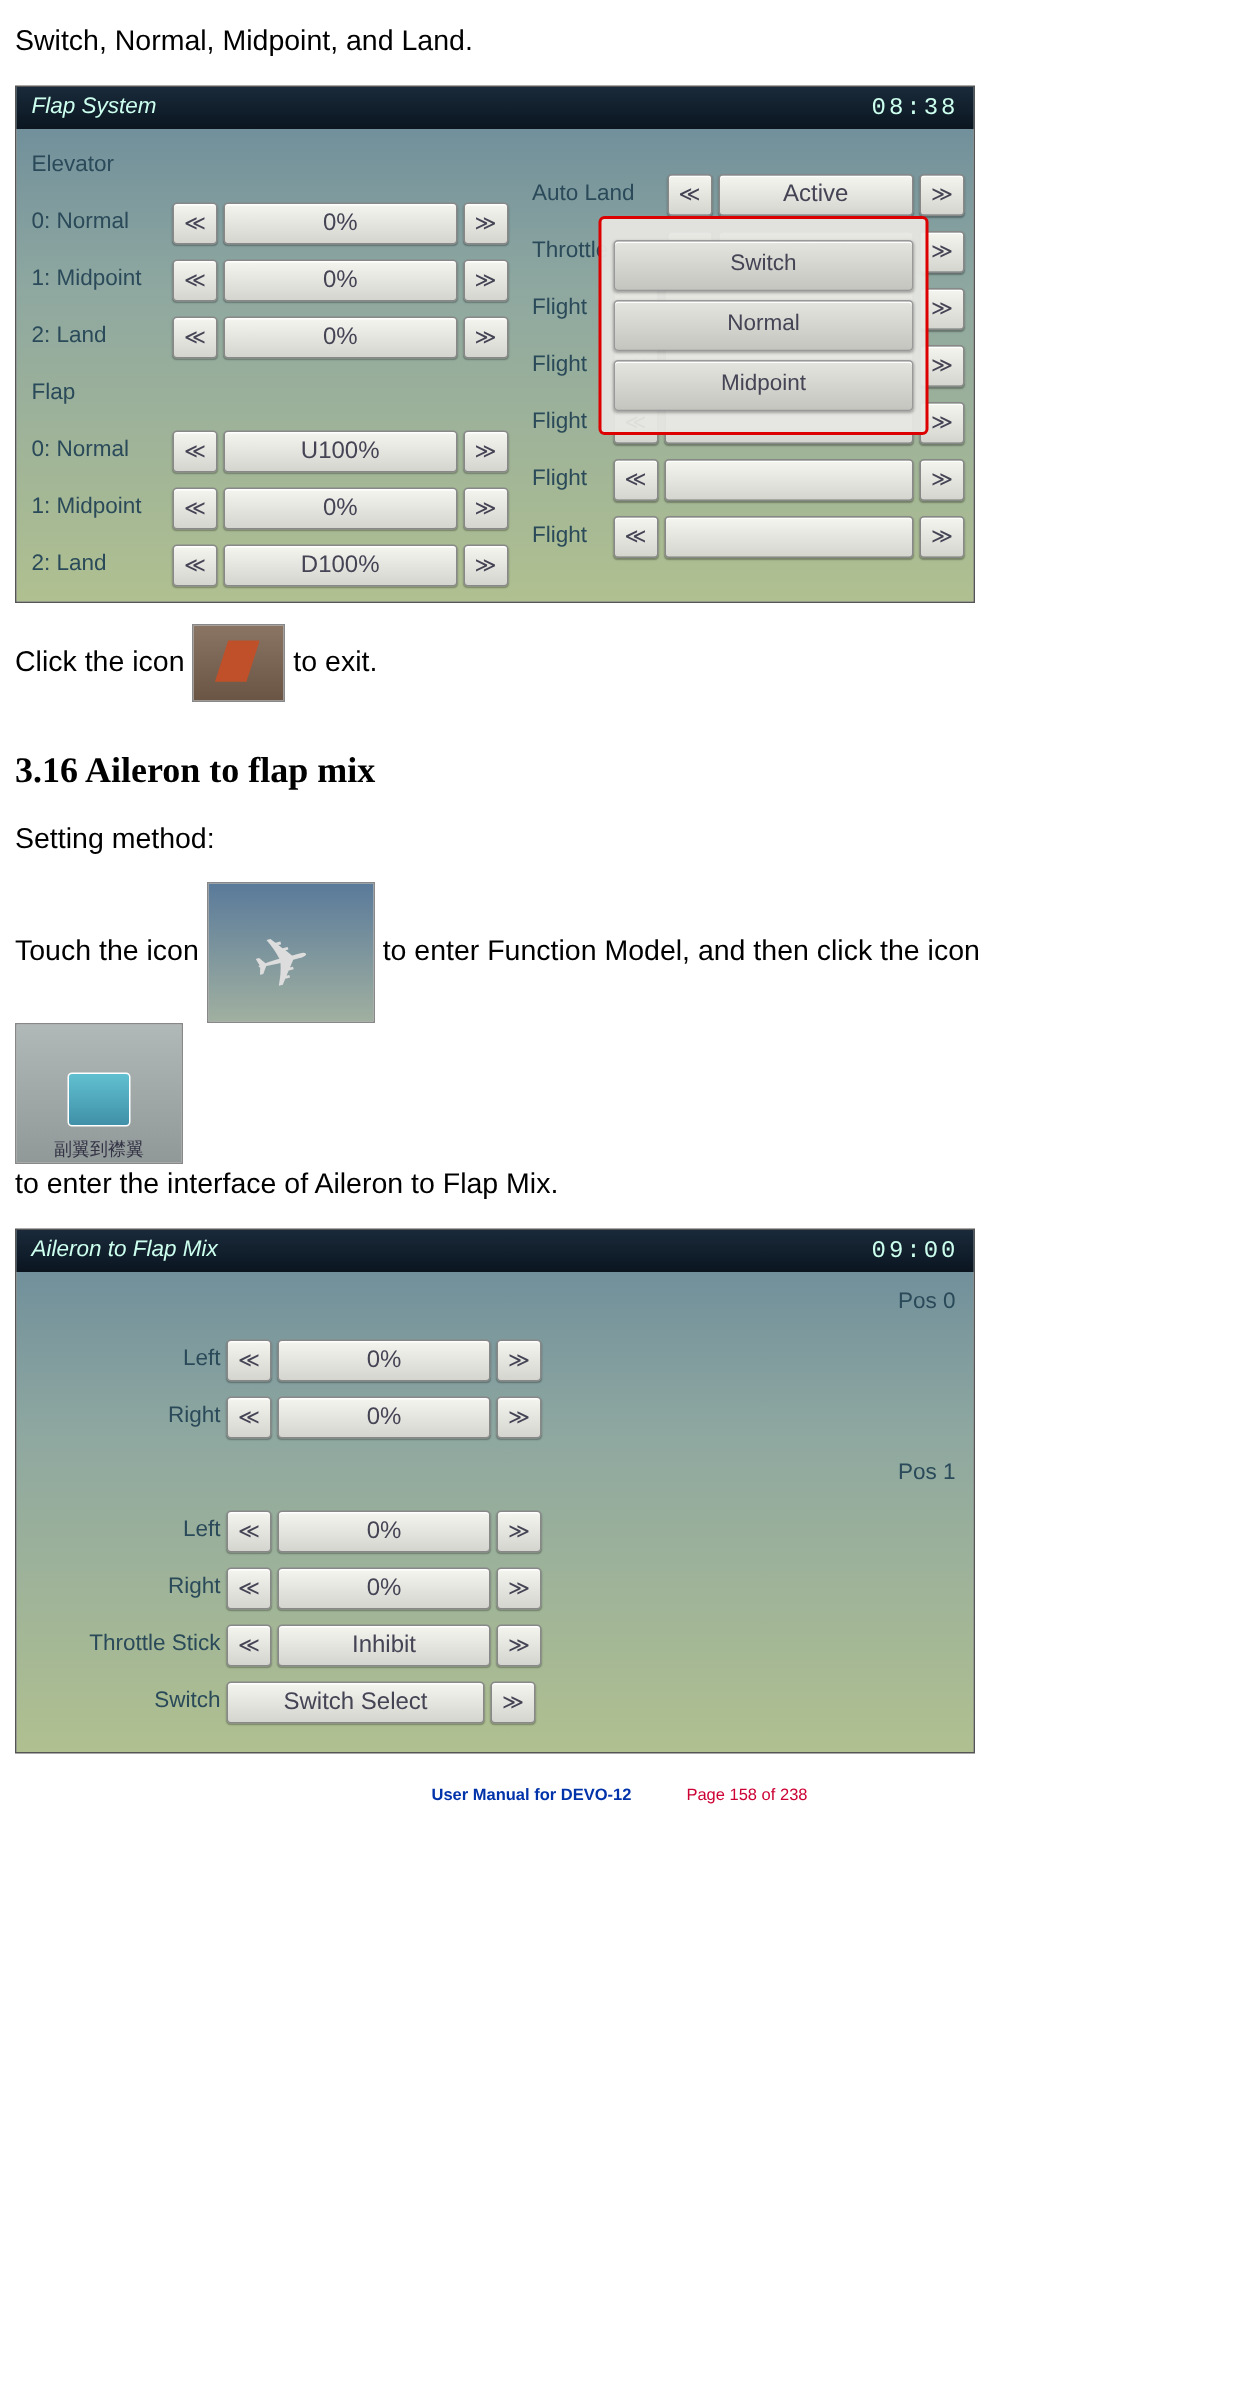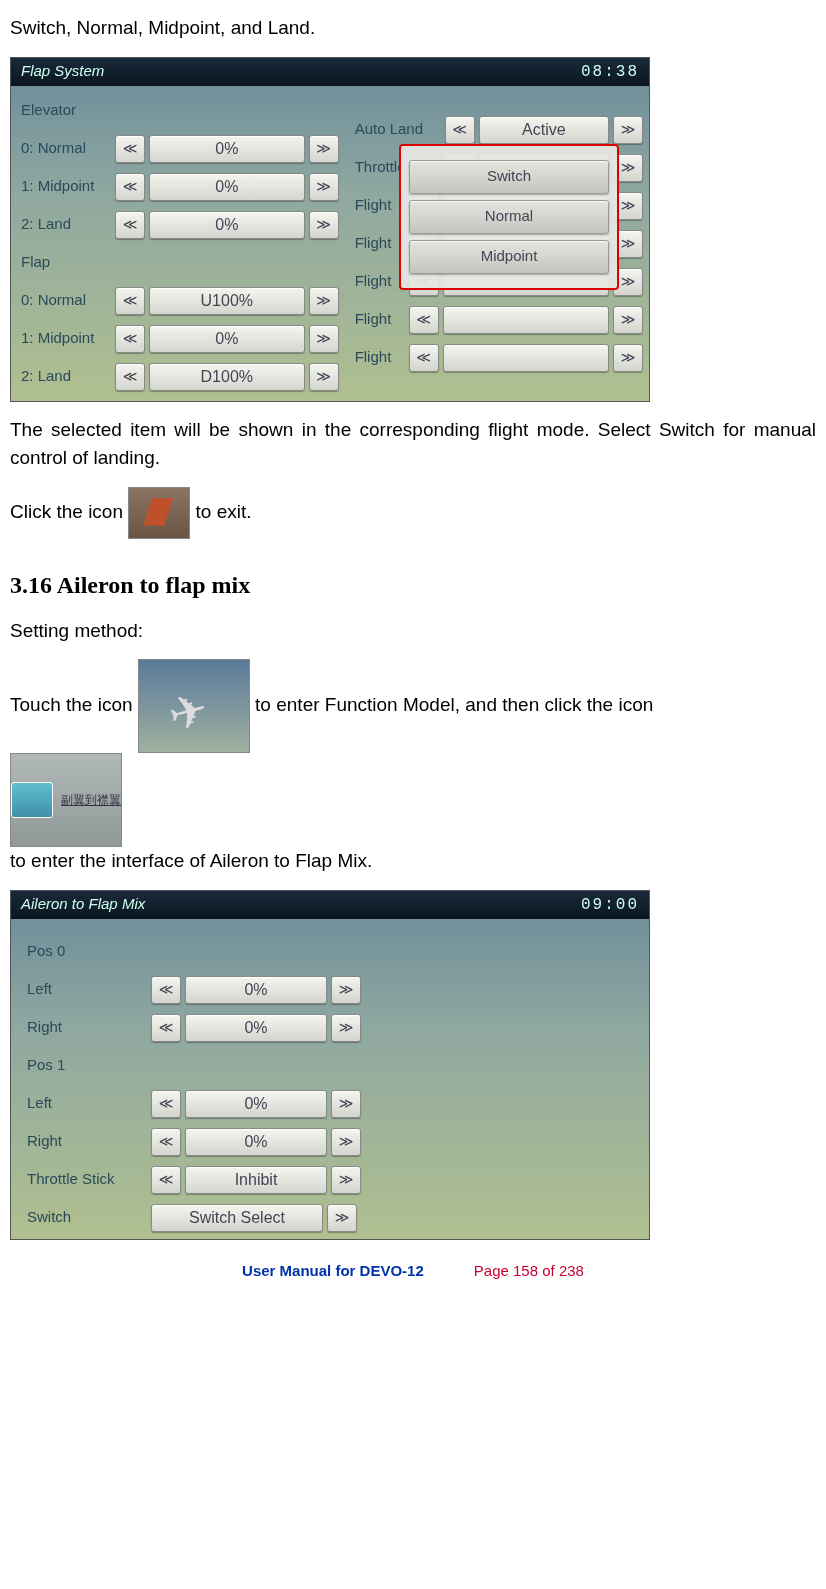--- a/index.html
+++ b/index.html
@@ -160,44 +160,44 @@
     color: #ddd;
     left: 30px;
     top: 18px;
     transform: rotate(-15deg);
   }
   .menu-icon {
     width: 110px;
     height: 92px;
     background: linear-gradient(#b0b8b8,#909898);
     display: flex;
-    flex-direction: row;
-    align-items: center;
-    justify-content: space-between;
+    flex-direction: column;
+    align-items: center;
+    justify-content: flex-end;
     gap: 6px;
     font-size: 12px;
     color: #334;
-    text-decoration: underline;
   }
   .menu-icon .sq {
     width: 40px;
     height: 34px;
     background: linear-gradient(#60c0d0,#4090a8);
     border: 1px solid #fff;
     border-radius: 3px;
   }
   .footer {
     text-align: center;
-    font-size: 15px;
+    font-size: 11px;
     margin-top: 20px;
   }
   .footer .t1 { color: #0033aa; font-weight: bold; }
   .footer .t2 { color: #cc0033; }
   .aileron-body {
-    padding: 14px 12px;
+    padding: 2px 12px;
+    text-align: right;
   }
   .aileron-body .row .lbl {
     width: 120px;
   }
   .aileron-body .valbox { max-width: 140px; }
 </style>
 </head>
 <body>
 
 <div class="page">
@@ -299,21 +299,20 @@
         </div>
       </div>
       <div class="popup">
         <div class="opt">Switch</div>
         <div class="opt">Normal</div>
         <div class="opt">Midpoint</div>
       </div>
     </div>
   </div>
 
-  <p>The selected item will be shown in the corresponding flight mode. Select Switch for manual control of landing.</p>
 
   <p>
     <span>Click the icon </span>
     <span class="inline-icon exit-icon"></span>
     <span> to exit.</span>
   </p>
 
   <h2>3.16 Aileron to flap mix</h2>
 
 

